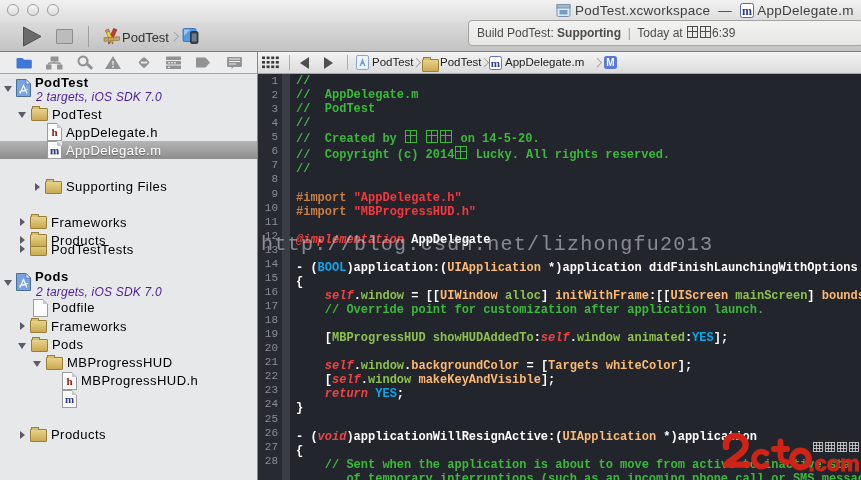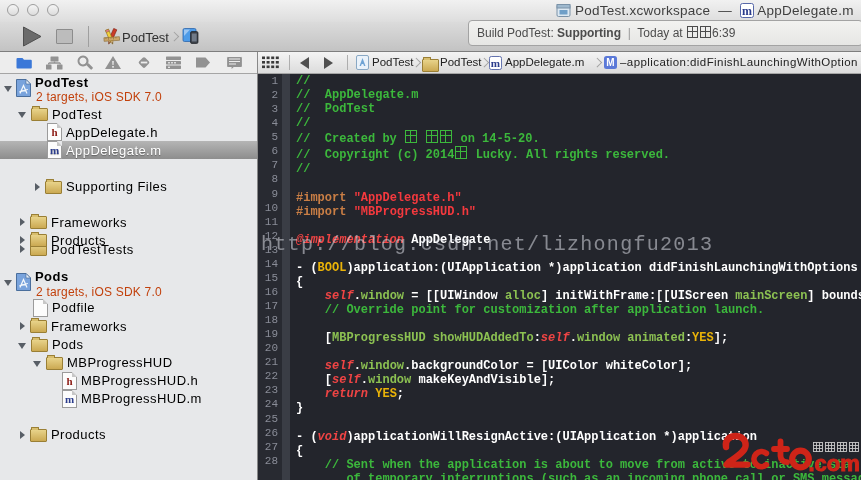--- a/index.html
+++ b/index.html
@@ -12,29 +12,29 @@
 #jumpbar{position:absolute;left:258px;top:52px;width:603px;height:21px;background:linear-gradient(#F4F4F4,#DCDCDC);border-bottom:1px solid #A5A5A5;font-size:11.5px;color:#222;}
 #sidebar{position:absolute;left:0;top:74px;width:257px;height:406px;background:#E7E8EA;}
 #sidedivider{position:absolute;left:257px;top:52px;width:1px;height:428px;background:#888;}
 #editor{position:absolute;left:258px;top:74px;width:603px;height:406px;background:#23252C;overflow:hidden;}
 #gutter{position:absolute;left:0px;top:0px;width:24px;height:406px;background:#282A31;}
 #ribbon{position:absolute;left:24px;top:0px;width:8px;height:406px;background:#3A3D45;}
 #lnums{position:absolute;left:0px;top:0px;width:20px;text-align:right;white-space:pre;font-family:"Liberation Mono",monospace;font-size:11px;line-height:14.07px;color:#8A8D98;}
 #code{position:absolute;left:38px;top:0px;font-family:"Liberation Mono",monospace;font-size:12px;font-weight:700;line-height:14.07px;color:#FFFFFF;white-space:pre;}
 .c{color:#3CB83C;}  
 .k{color:#ef4444;font-style:italic;}  
-.b{color:#eab308;}  
-.y{color:#ffffff;}  
+.b{color:#0ea5e9;}  
+.y{color:#fdba74;}  
 .g{color:#8CC152;}  
 .p{color:#C97E45;}  
 .s{color:#F5393E;}  
 .row{position:absolute;left:0;width:257px;height:18px;display:flex;align-items:center;font-size:13px;color:#000;white-space:nowrap;}
 .row .txt{margin-left:4px;letter-spacing:0.45px;}
 .sel{background:linear-gradient(#B5B5B5,#8D8D8D);color:#FFF;text-shadow:0 1px 1px rgba(0,0,0,0.35);}
-.sub{position:absolute;font-size:12px;color:#c2410c;letter-spacing:0.2px;}
+.sub{position:absolute;font-size:12px;color:#4c1d95;letter-spacing:0.2px;font-style:italic;}
 .bold{font-weight:bold;}
 .dis{width:0;height:0;border-left:5px solid #585E66;border-top:4px solid transparent;border-bottom:4px solid transparent;flex:none;}
 .diso{width:0;height:0;border-top:6px solid #585E66;border-left:4.5px solid transparent;border-right:4.5px solid transparent;flex:none;margin-top:2px;}
 .folder{flex:none;position:relative;width:15px;height:11px;background:linear-gradient(#E8D38A,#CBA952);border:1px solid #9A7F35;border-radius:1px;margin-top:1px;}
 .folder:before{content:"";position:absolute;left:0px;top:-3px;width:6px;height:2px;background:#D8BE6E;border:1px solid #9A7F35;border-bottom:none;border-radius:1px 1px 0 0;}
 .bluefolder{background:linear-gradient(#BFD9EC,#8FB8D8);border-color:#5E88AC;}
 .bluefolder:before{background:#A8CADF;border-color:#5E88AC;}
 .bluefolder:after{content:"";position:absolute;left:2.5px;top:2.5px;width:4.5px;height:3.5px;border:1px solid #46719A;background:#E6F0F8;box-shadow:3px 1.5px 0 0 #46719A;}
 .page{flex:none;position:relative;width:13px;height:16px;background:#FCFCFC;border:1px solid #9B9B9B;display:flex;align-items:center;justify-content:center;font-family:"Liberation Serif",serif;font-weight:bold;font-size:11px;}
 .page:before{content:"";position:absolute;right:-1px;top:-1px;border-style:solid;border-width:0 5px 5px 0;border-color:#E7E8EA #E7E8EA #C7C7C7 #C7C7C7;}
@@ -165,21 +165,20 @@
   <svg width="13" height="14" viewBox="0 0 14 15" style="position:absolute;left:231px;top:4px;">
       <rect x="0.5" y="0.5" width="13" height="14" rx="2" fill="#FFF" stroke="#5667A8"></rect>
       <text x="7" y="11.5" text-anchor="middle" font-family="Liberation Serif" font-weight="bold" font-size="12" fill="#2B3C8C">m</text>
     </svg>
   <span style="position:absolute;left:247px;top:4px;">AppDelegate.m</span>
   <span class="chev" style="left:336px;top:7px;"></span>
   <svg width="13" height="13" viewBox="0 0 13 13" style="position:absolute;left:346px;top:4px;">
       <rect x="0" y="0" width="13" height="13" rx="2.5" fill="#5B79D8"></rect>
       <text x="6.5" y="10" text-anchor="middle" font-family="Liberation Sans" font-weight="bold" font-size="10" fill="#FFF">M</text>
     </svg>
-  <span style="position:absolute;left:362px;top:4px;letter-spacing:0.42px;">–application:didFinishLaunchingWithOption</span>
 </div>
 <div id="sidebar">
   <div class="row" style="top:-1px;">
       <i class="diso" style="margin-left:4px;margin-top:14px;"></i>
     <svg width="15" height="18" viewBox="0 0 15 18" style="margin-left:4px;flex:none;margin-top:12px;">
         <path d="M0.5 0.5 H10 L14.5 5 V17.5 H0.5 Z" fill="#79A3DC" stroke="#4A6E9C"></path>
         <path d="M10 0.5 L14.5 5 H10 Z" fill="#E8F0FA" stroke="#4A6E9C" stroke-width="0.7"></path>
         <g stroke="#F4F8FC" stroke-width="1.2" fill="none">
           <path d="M4 14.5 L7.5 6.5 L11 14.5 M5.2 11.8 H 9.8"></path>
           <path d="M3.2 12.9 L11.8 10.4" stroke-width="1"></path>
@@ -260,21 +259,20 @@
   <div class="row" style="top:297.5px;">
       <div class="page" style="margin-left:62px;">
         <span style="color:#8C1A13;">h</span>
       </div>
       <span class="txt">MBProgressHUD.h</span>
     </div>
   <div class="row" style="top:315.5px;">
       <div class="page" style="margin-left:62px;">
         <span style="color:#2B3C8C;">m</span>
       </div>
-      <span class="txt">MBProgressHUD.m</span>
     </div>
   <div class="row" style="top:351.5px;">
       <i class="dis" style="margin-left:20px;"></i>
       <div class="folder" style="margin-left:5px;"></div>
       <span class="txt">Products</span>
     </div>
 </div>
 <div id="sidedivider"></div>
 <div id="editor">
   <div id="gutter"></div>
@@ -320,21 +318,21 @@
 
 <span class="k">@implementation</span> AppDelegate
 
 - (<span class="b">BOOL</span>)application:(<span class="y">UIApplication</span> *)application didFinishLaunchingWithOptions
 {
     <span class="k">self</span>.<span class="g">window</span> = [[<span class="y">UIWindow</span> <span class="g">alloc</span>] <span class="y">initWithFrame</span>:[[<span class="y">UIScreen</span> <span class="g">mainScreen</span>] <span class="y">bounds</span>
     <span class="c">// Override point for customization after application launch.</span>
 
     [<span class="g">MBProgressHUD showHUDAddedTo</span>:<span class="k">self</span>.<span class="g">window</span> <span class="g">animated</span>:<span class="b">YES</span>];
 
-    <span class="k">self</span>.<span class="g">window</span>.<span class="y">backgroundColor</span> = [<span class="y">UIColor whiteColor</span>];
+    <span class="k">self</span>.<span class="g">window</span>.<span class="y">backgroundColor</span> = [<span class="y">Targets whiteColor</span>];
     [<span class="k">self</span>.<span class="g">window</span> <span class="y">makeKeyAndVisible</span>];
     <span class="k">return</span> <span class="b">YES</span>;
 }
 
 - (<span class="k">void</span>)applicationWillResignActive:(<span class="y">UIApplication</span> *)application
 {
     <span class="c">// Sent when the application is about to move from active to inactive sta
        of temporary interruptions (such as an incoming phone call or SMS messag</span></div>
   <div id="wm">http://blog.csdn.net/lizhongfu2013</div>
   <svg id="logo2cto" width="145" height="47" viewBox="0 0 145 47" style="position:absolute;left:462px;top:358px;">

